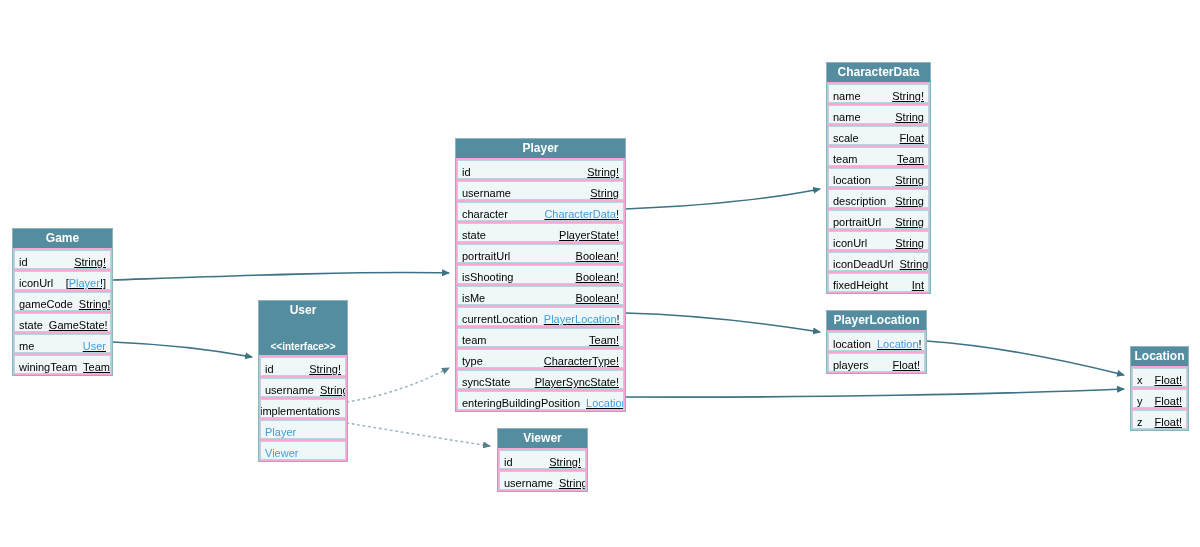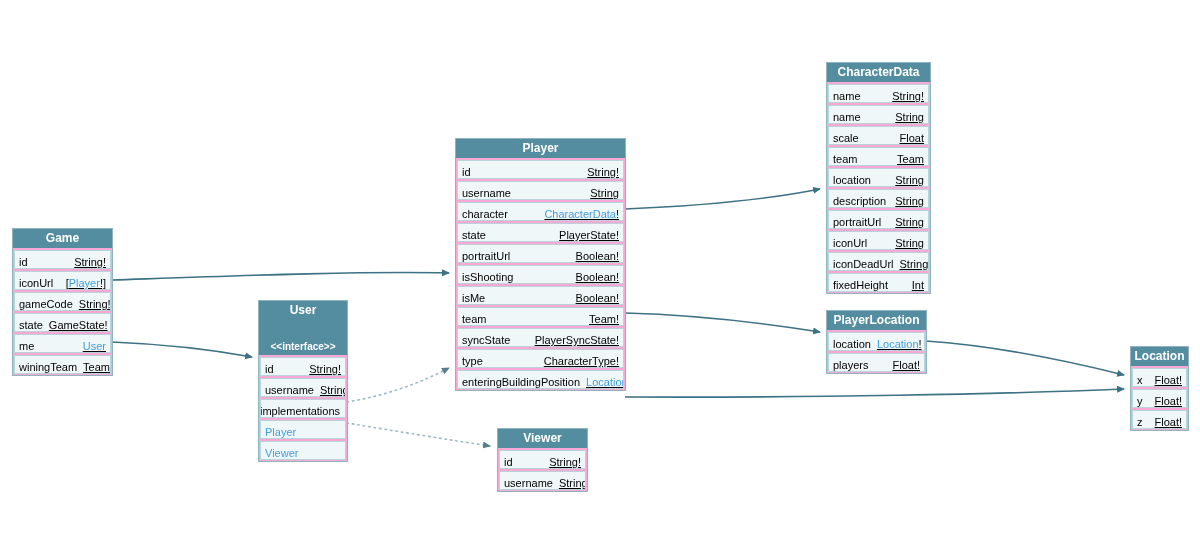--- a/index.html
+++ b/index.html
@@ -145,32 +145,36 @@
       </div>
       <div class="row">
         <span class="fname">isShooting</span>
         <span class="ftype"><span></span><span class="link"></span><span>Boolean!</span></span>
       </div>
       <div class="row">
         <span class="fname">isMe</span>
         <span class="ftype"><span></span><span class="link"></span><span>Boolean!</span></span>
       </div>
       <div class="row">
+        <span class="fname">currentLocation</span>
+        <span class="ftype"><span></span><span class="link">PlayerLocation</span><span>!</span></span>
+      </div>
+      <div class="row">
         <span class="fname">team</span>
         <span class="ftype"><span></span><span class="link"></span><span>Team!</span></span>
       </div>
       <div class="row">
+        <span class="fname">type</span>
+        <span class="ftype"><span></span><span class="link"></span><span>CharacterType!</span></span>
+      </div>
+      <div class="row">
         <span class="fname">syncState</span>
         <span class="ftype"><span></span><span class="link"></span><span>PlayerSyncState!</span></span>
       </div>
       <div class="row">
-        <span class="fname">type</span>
-        <span class="ftype"><span></span><span class="link"></span><span>CharacterType!</span></span>
-      </div>
-      <div class="row">
         <span class="fname">enteringBuildingPosition</span>
         <span class="ftype"><span></span><span class="link">Location</span><span></span></span>
       </div>
     </div>
 </div>
 
 <div class="table" style="left:497px;top:428px;width:91px">
   <div class="thead">
     <div>Viewer</div>
   </div>

